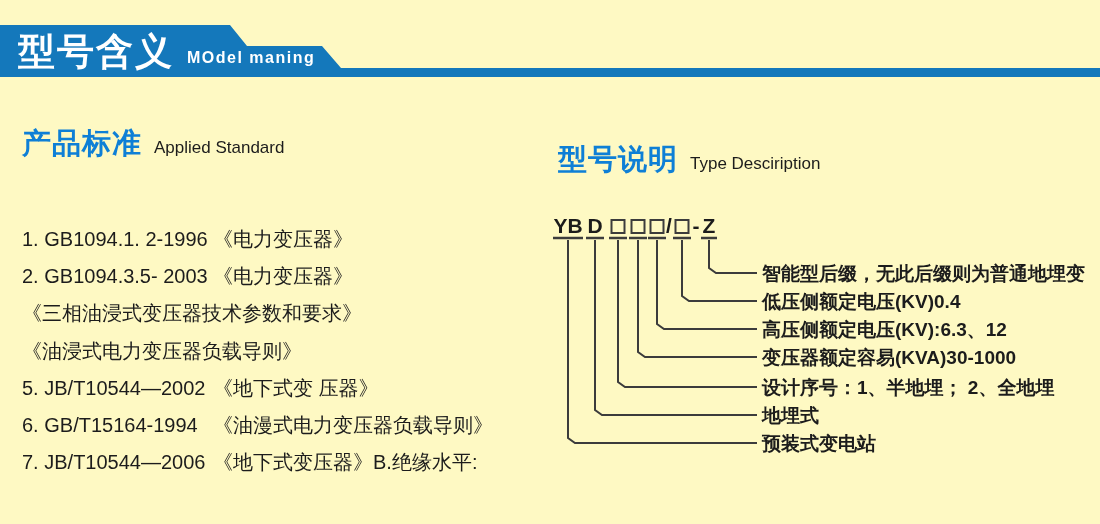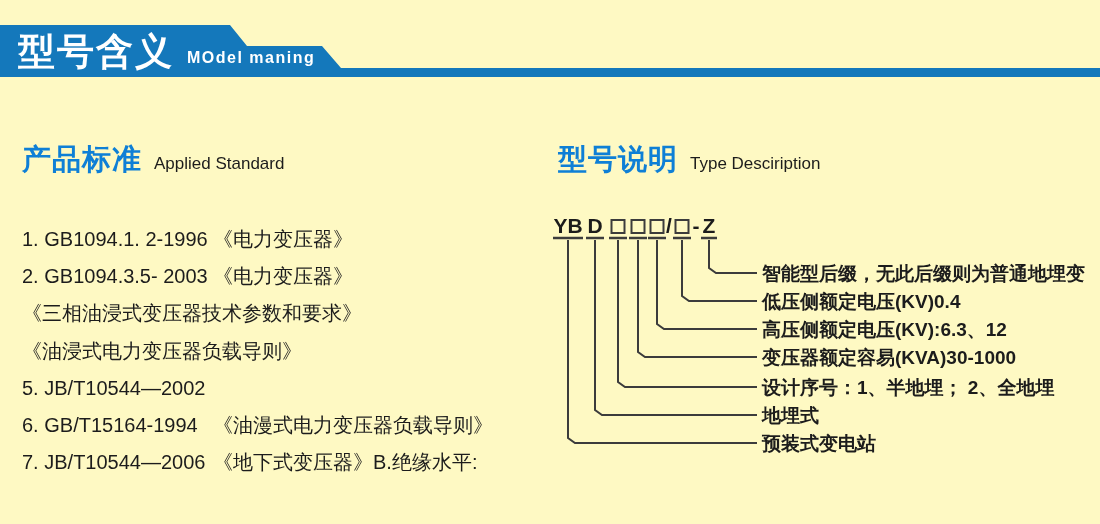--- a/index.html
+++ b/index.html
@@ -24,21 +24,21 @@
     font-size: 16px; font-weight: bold; color: #ffffff; letter-spacing: 1.5px;
   }
   
   .sec-heading { position: absolute; white-space: nowrap; }
   .sec-heading .cn {
     font-size: 29px; font-weight: bold; color: #0e7fd6; letter-spacing: 1px;
   }
   .sec-heading .en {
     font-size: 17px; color: #1c1c1c; margin-left: 12px; font-weight: normal;
   }
-  .heading-left { left: 22px; top: 140px; }
+  .heading-left { left: 22px; top: 124px; }
   .heading-right { left: 558px; top: 140px; }
   
   .std-list { position: absolute; left: 22px; top: 221px; width: 520px; }
   .std-row {
     display: grid; grid-template-columns: 191px auto;
     height: 37.2px; line-height: 37.2px;
     font-size: 20px; color: #1c1c1c; white-space: nowrap;
   }
   .std-row .code, .std-row .desc { font-weight: 500; }
   
@@ -78,20 +78,21 @@
       <span class="desc">《电力变压器》</span>
     </div>
     <div class="std-row">
       <span class="desc">《三相油浸式变压器技术参数和要求》</span>
     </div>
     <div class="std-row">
       <span class="desc">《油浸式电力变压器负载导则》</span>
     </div>
     <div class="std-row">
       <span class="code">5. JB/T10544—2002</span>
+      <span class="desc">《地下式变 压器》</span>
     </div>
     <div class="std-row">
       <span class="code">6. GB/T15164-1994</span>
       <span class="desc">《油漫式电力变压器负载导则》</span>
     </div>
     <div class="std-row">
       <span class="code">7. JB/T10544—2006</span>
       <span class="desc">《地下式变压器》B.绝缘水平:</span>
     </div>
   </div>

